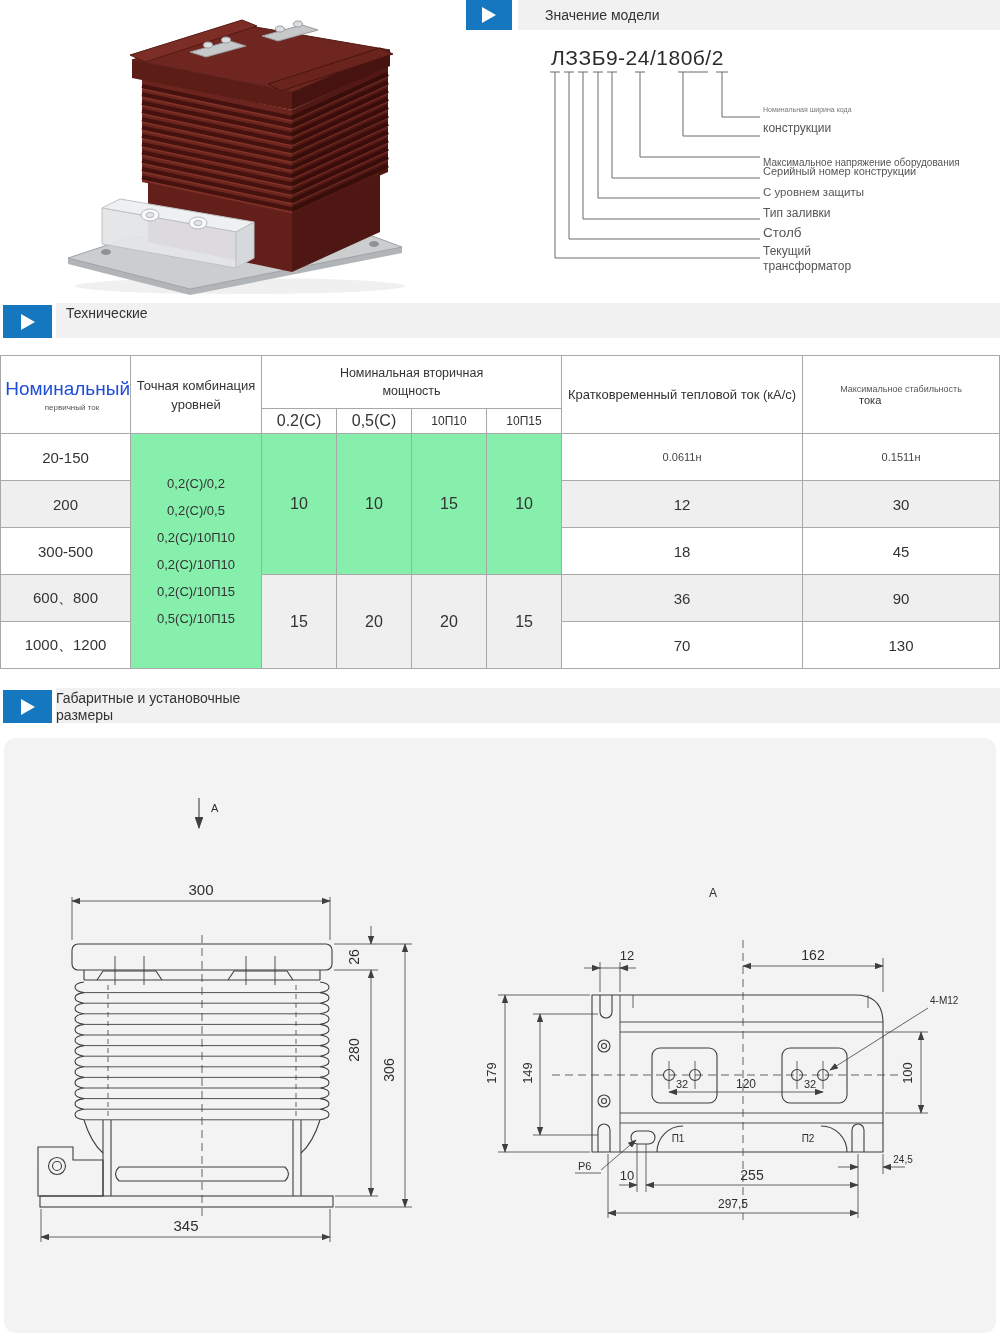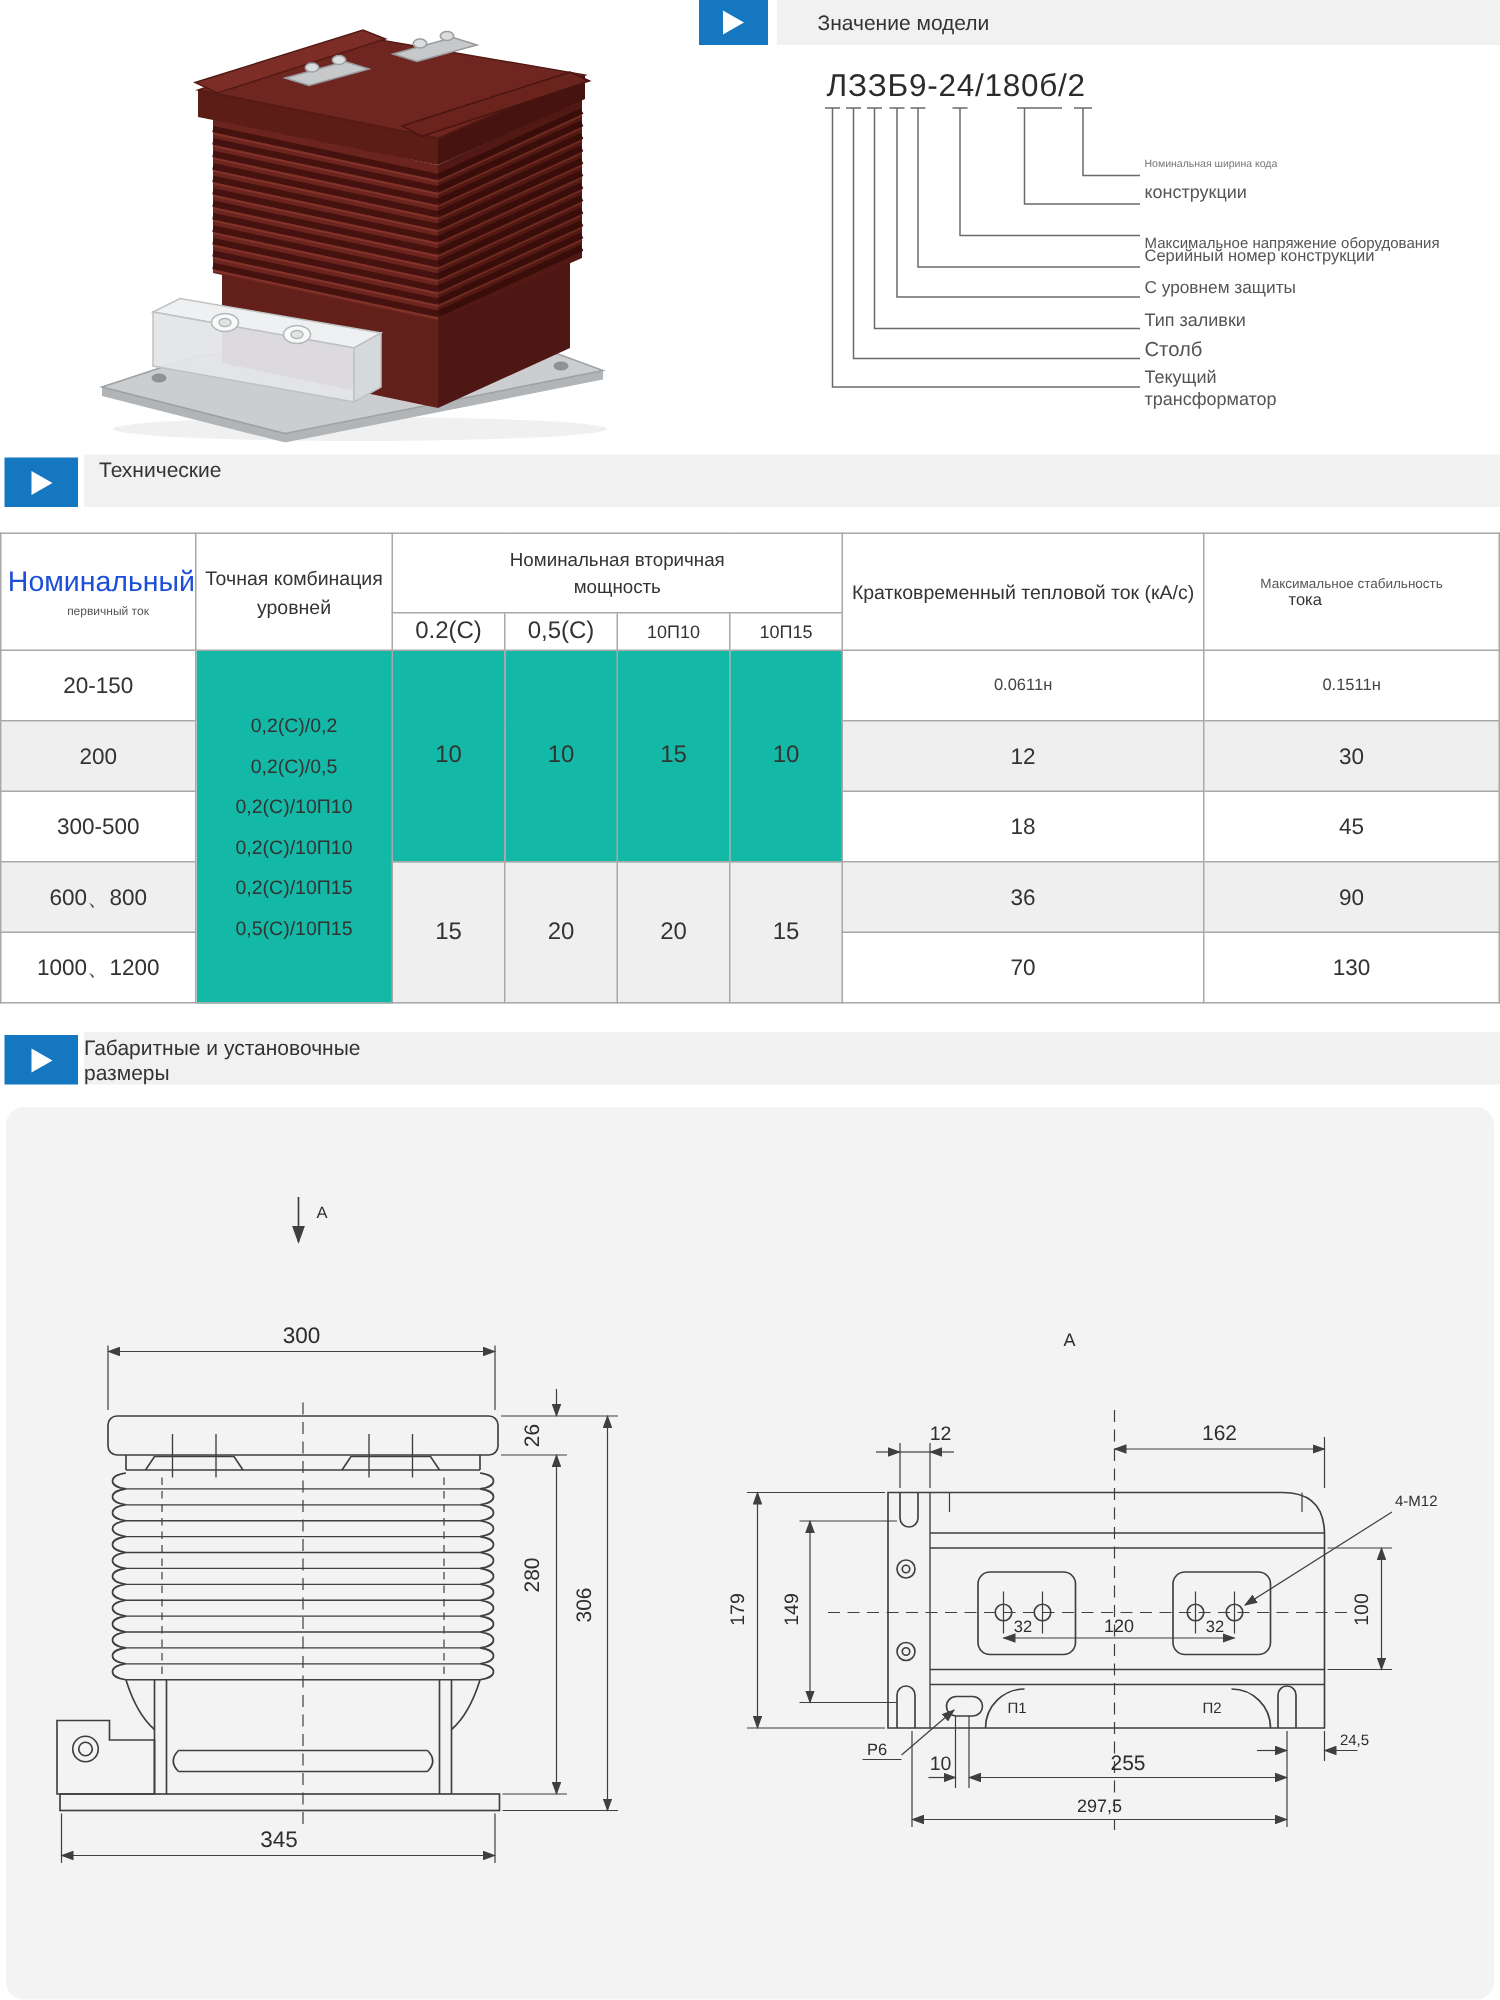--- a/index.html
+++ b/index.html
@@ -12,21 +12,21 @@
        border-color:transparent transparent transparent #ffffff}
   .band{position:absolute;background:#f1f1f1;color:#333;font-size:14px;line-height:17px}
   
   #model-code{position:absolute;left:551px;top:46px;font-size:21px;letter-spacing:.5px;color:#2b2b2b}
   .mlabel{position:absolute;left:223px;color:#555;white-space:nowrap}
   
   #techtable{position:absolute;left:0;top:355px;width:999px;border-collapse:collapse;
        table-layout:fixed;color:#333}
   #techtable td{border:1px solid #a8a8a8;text-align:center;vertical-align:middle;padding:0;background:#fff}
   #techtable tr.shade td{background:#efefef}
-  #techtable td.w{background:#14b8a6}
+  #techtable td.w{background:#86efac}
   .h-title{font-size:19px;text-align:right;color:#1d4ed8}
   .h-sub{font-size:8px;padding-left:13px;text-align:center;color:#555;margin-top:3px}
   .h-c2{font-size:13px;line-height:19px}
   .h-grp{font-size:12.5px;line-height:18px}
   .h-acc{font-size:16px}
   .h-prot{font-size:12px}
   .h-therm{font-size:13px}
   .h-dyn1{font-size:9px;color:#555}
   .h-dyn2{font-size:11px;text-align:left;padding-left:56px}
   .cur{font-size:15px}

